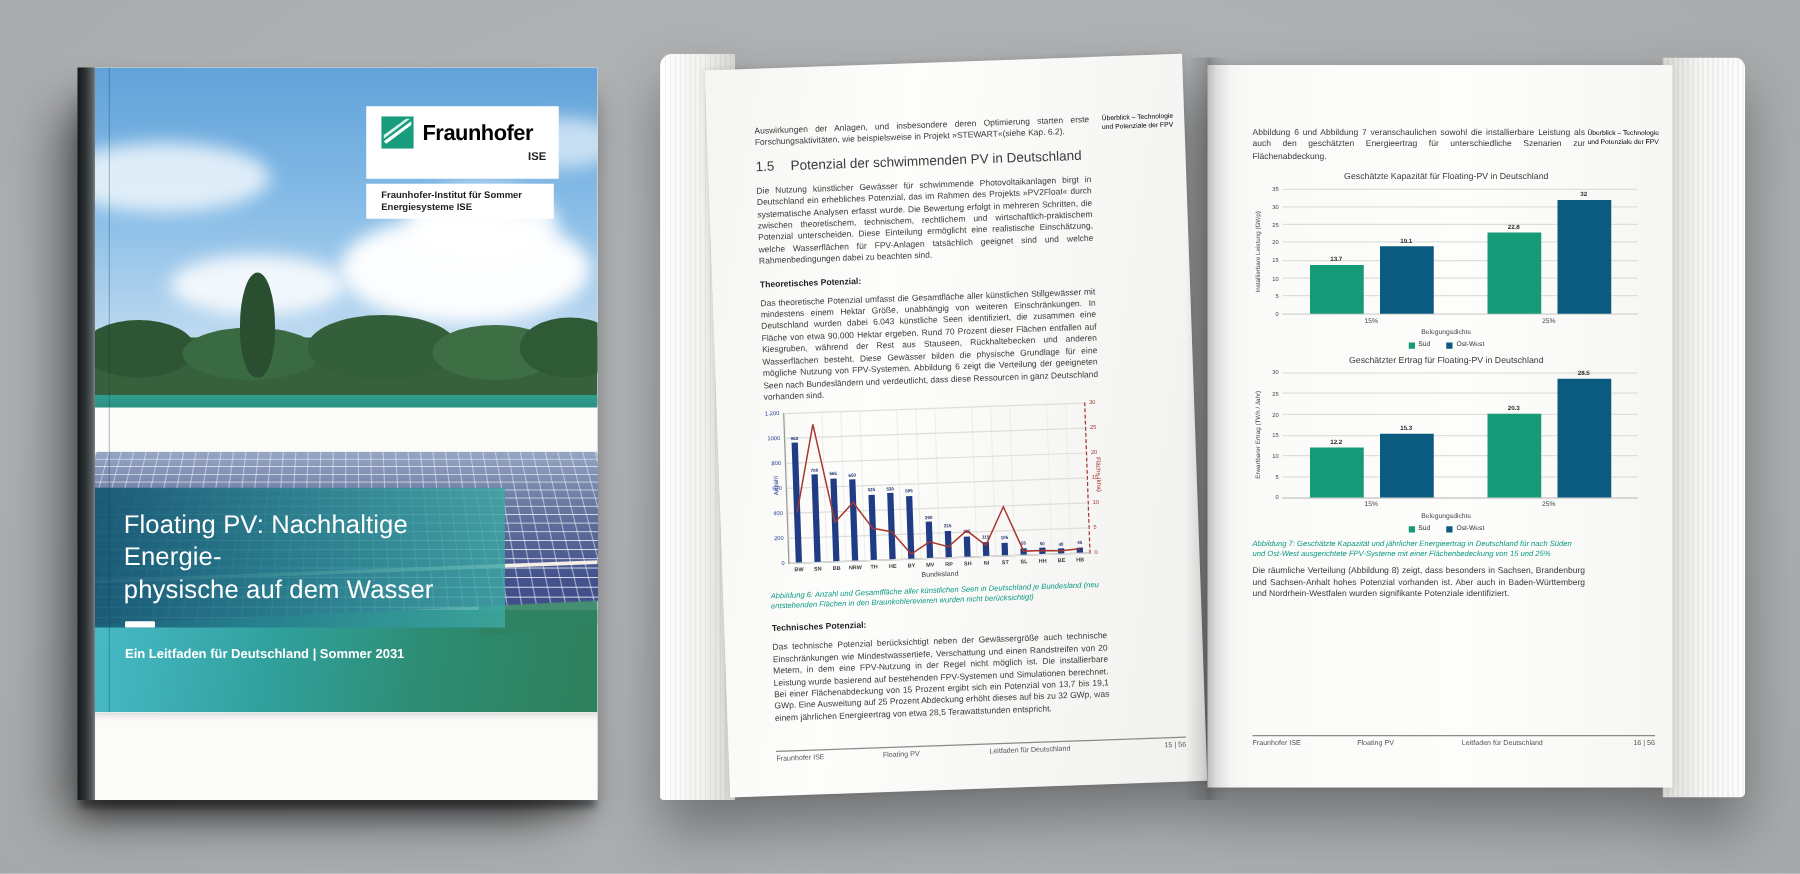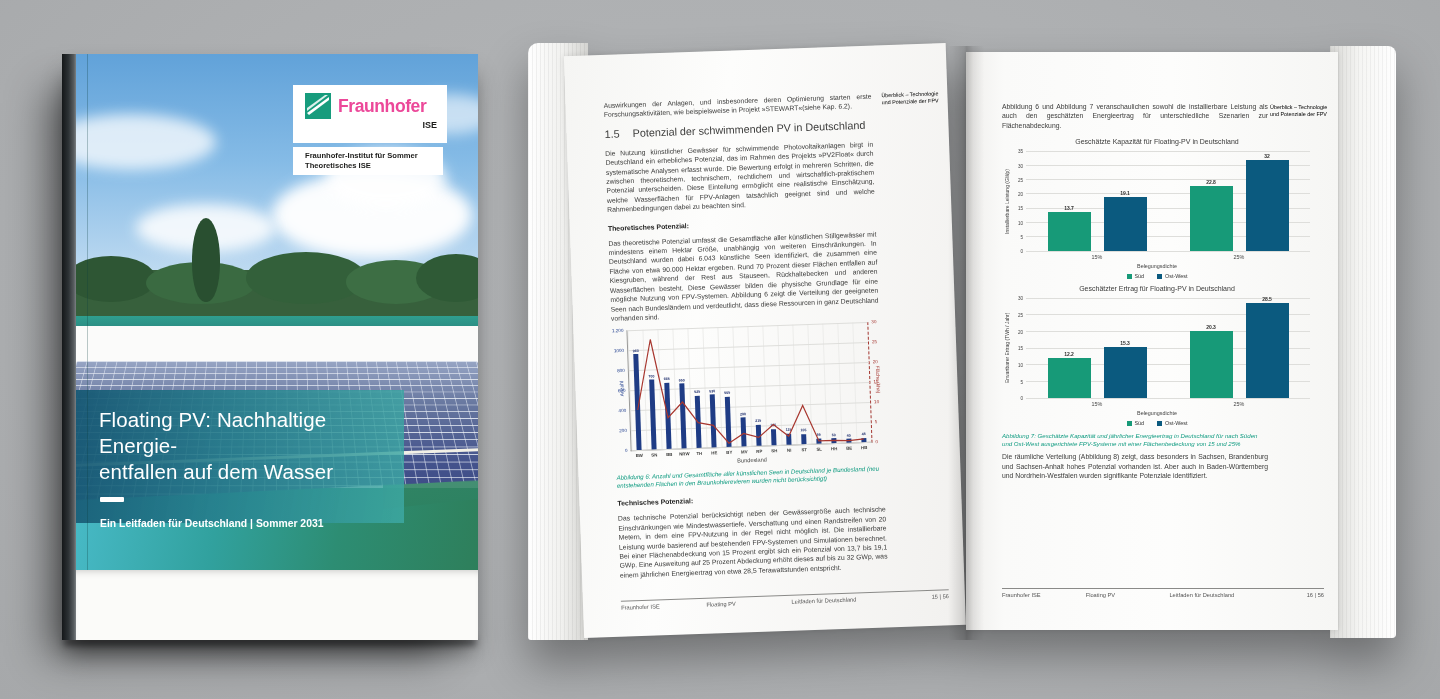--- a/index.html
+++ b/index.html
@@ -48,25 +48,25 @@
     border-top:3px solid #f2f0e6;
     background:repeating-linear-gradient(90deg,#4e4f49 0 9px,#ecead e 9px 20px,#eceade 9px 20px,#d9d7c9 20px 30px,#8f9089 30px 38px,#f0eee2 38px 62px);}
   .water{position:absolute;top:434px;left:0;right:0;bottom:0;
     background:linear-gradient(100deg,#48bac7 0%,#31a19e 35%,#2d8d73 65%,#2e7f5b 100%);}
   .water-right{position:absolute;top:330px;right:0;width:95px;height:120px;
     background:linear-gradient(180deg,#39896a 0%,#2e8262 100%);transform:skewY(-6deg);opacity:.9;}
   .logo-box{position:absolute;top:31px;left:217px;width:154px;height:58px;background:#fff;z-index:7;
     padding:8px 10px 0 12px;box-sizing:border-box;}
   .logo-row{display:flex;align-items:center;gap:7px;}
   .logo-mark{width:26px;height:26px;flex:none;}
-  .logo-word{font-size:17.5px;font-weight:700;color:#ec4899;letter-spacing:-.4px;}
+  .logo-word{font-size:17.5px;font-weight:700;color:#000000;letter-spacing:-.4px;}
   .logo-unit{text-align:right;font-size:9px;font-weight:700;color:#1d1d1b;margin-top:1px;}
   .inst-box{position:absolute;top:93px;left:217px;width:150px;background:#fff;z-index:7;
     padding:4px 6px 5px 12px;box-sizing:border-box;font-size:7.6px;font-weight:700;color:#1d1d1b;line-height:9.6px;}
-  .banner{position:absolute;left:0;top:336px;width:328px;height:133px;z-index:6;
+  .banner{position:absolute;left:0;top:336px;width:328px;height:112px;z-index:6;
     background:linear-gradient(100deg,rgba(23,88,116,.95) 0%,rgba(38,126,140,.9) 45%,rgba(62,170,165,.82) 100%);}
   .banner .title{margin:17px 0 0 23px;font-size:20.5px;font-weight:400;color:#fff;line-height:26px;letter-spacing:.1px;}
   .banner .dash{width:24px;height:4.5px;background:#fff;margin:12px 0 0 24px;border-radius:1px;}
   .banner .subtitle{margin:16px 0 0 24px;font-size:10.4px;font-weight:700;color:#fff;}
   .white-strip{position:absolute;left:0;right:0;bottom:0;height:70px;background:#fbfbf9;
     box-shadow:inset 0 6px 8px -6px rgba(0,0,0,.25);}
 
   
   .open-book{position:absolute;left:528px;top:38px;width:868px;height:602px;
     filter:drop-shadow(0 24px 22px rgba(0,0,0,.35));}
@@ -188,26 +188,26 @@
           <rect x="0" y="0" width="26" height="26" fill="#179c7d"></rect>
           <polygon points="2,20 24,4 24,7 4,22" fill="#ffffff"></polygon>
           <polygon points="2,15 20,2 23,2 2,18" fill="#ffffff" opacity="0.85"></polygon>
         </svg>
         <span class="logo-word">Fraunhofer</span>
       </div>
       <div class="logo-unit">ISE</div>
     </div>
     <div class="inst-box">
       <div>Fraunhofer-Institut für Sommer</div>
-      <div>Theoretisches ISE</div>
+      <div>Energiesysteme ISE</div>
     </div>
     <div class="banner">
       <div class="title">
         <div>Floating PV: Nachhaltige Energie-</div>
-        <div>entfallen auf dem Wasser</div>
+        <div>physische auf dem Wasser</div>
       </div>
       <div class="dash"></div>
       <div class="subtitle">Ein Leitfaden für Deutschland | Sommer 2031</div>
     </div>
     <div class="white-strip"></div>
   </div>
 </div>
 
 <div class="open-book">
   <div class="edge-left"></div>

